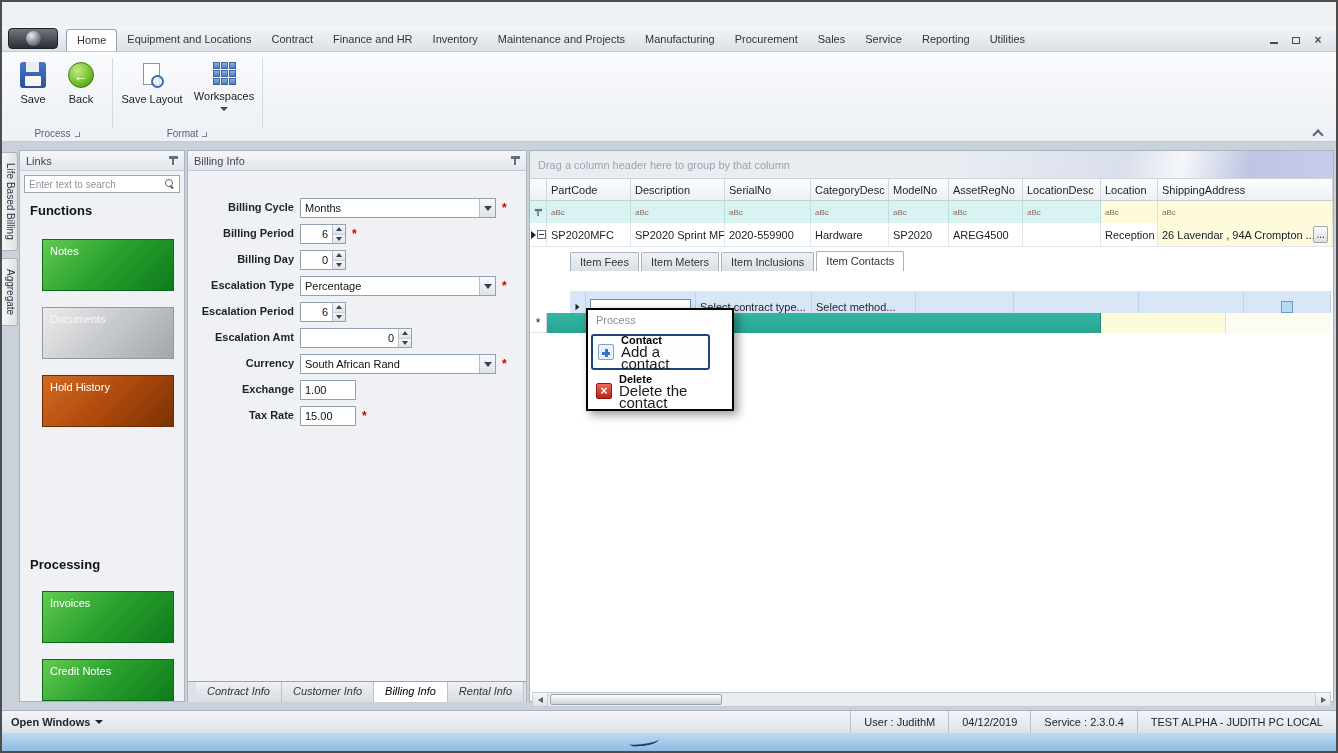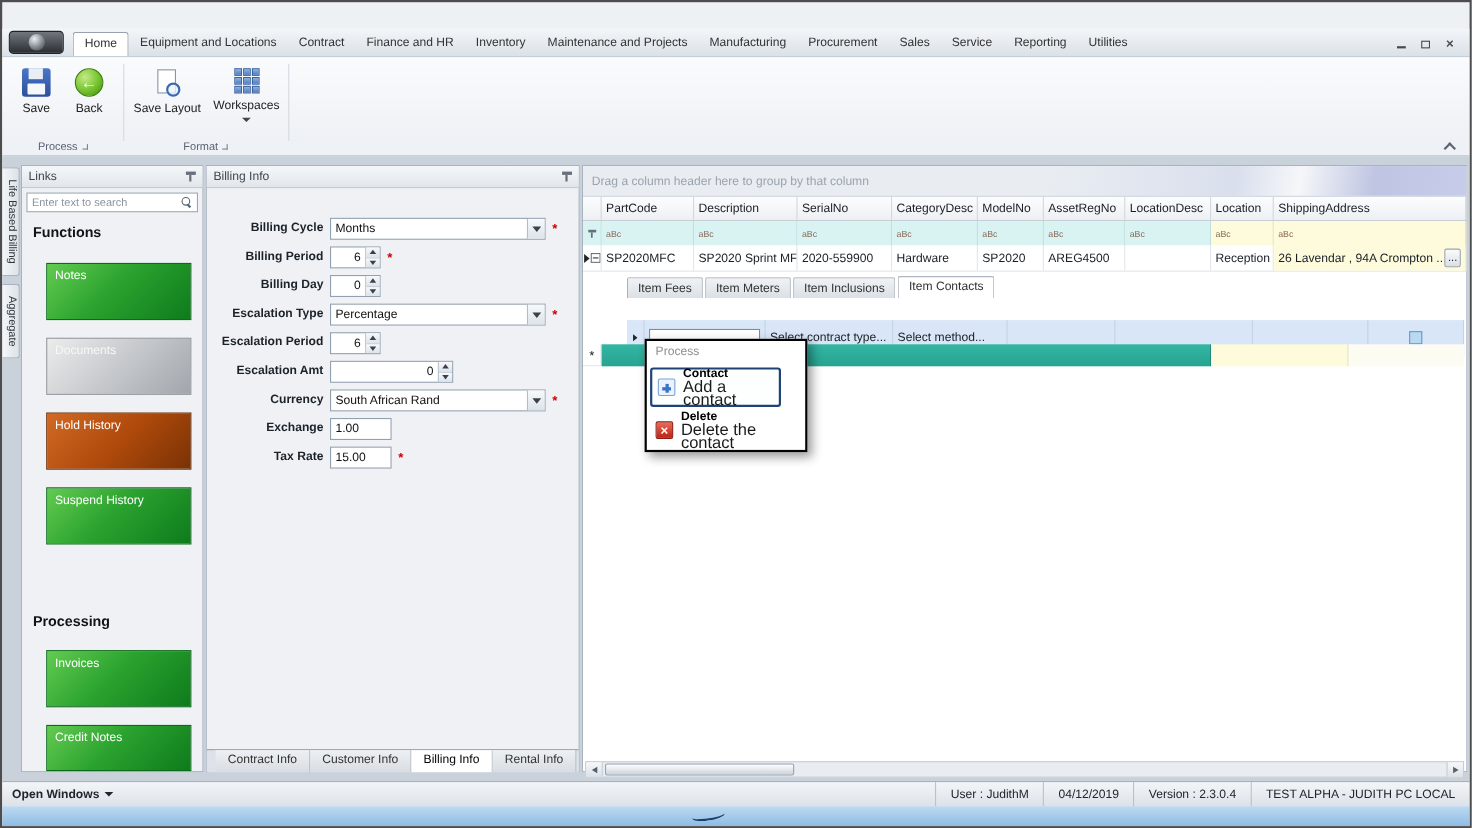--- a/index.html
+++ b/index.html
@@ -98,21 +98,21 @@
   .fval { flex:1; font-size:11px; padding:3px 4px 0; white-space:nowrap; overflow:hidden; color:#111; }
   .fval.num { text-align:right; }
   .ddbtn { width:16px; border-left:1px solid #b4bec9; background:linear-gradient(#f7f9fb,#dde3e9); display:flex; align-items:center; justify-content:center; }
   .tridown { width:0; height:0; border-left:4px solid transparent; border-right:4px solid transparent; border-top:5px solid #39424c; }
   .spinbtn { width:13px; border-left:1px solid #b4bec9; display:flex; flex-direction:column; }
   .spinbtn span { flex:1; display:flex; align-items:center; justify-content:center; background:linear-gradient(#f7f9fb,#dde3e9); }
   .spinbtn span + span { border-top:1px solid #c5ced7; }
   .tu { width:0;height:0;border-left:3px solid transparent;border-right:3px solid transparent;border-bottom:4px solid #39424c; }
   .td { width:0;height:0;border-left:3px solid transparent;border-right:3px solid transparent;border-top:4px solid #39424c; }
   .req { position:absolute; top:4px; color:#cc0000; font-weight:bold; font-size:12px; }
-  .btabs { position:absolute; left:0; right:0; top:530px; height:21px; border-top:1px solid #98a4b2; background:#dde2e8; display:flex; padding-left:8px; }
+  .btabs { position:absolute; left:0; right:0; top:530px; height:21px; border-top:1px solid #98a4b2; background:#dde2e8; display:flex; padding-left:8px;font-style:italic; }
   .btab { padding:3px 11px 0; font-size:11px; color:#333; border-right:1px solid #b9c2cc; background:linear-gradient(#eef0f3,#d8dde3); cursor:default; }
   .btab.active { background:#fff; color:#000; }
 
   
   .grid { position:absolute; left:527px; top:8px; width:805px; height:552px; background:#fff; border:1px solid #a9b3bf; }
   .ghint { position:absolute; left:0; right:0; top:0; height:28px; background:#e9edf2; border-bottom:1px solid #cdd4db;
     display:flex; align-items:center; padding-left:8px; font-size:11px; color:#9aa3ad; overflow:hidden; }
   .ghint::after { content:""; position:absolute; right:0; top:0; bottom:0; width:380px;
     background:linear-gradient(100deg, rgba(255,255,255,0) 0%, rgba(150,158,215,.18) 45%, rgba(255,255,255,.55) 60%, rgba(120,130,200,.38) 78%, rgba(170,178,225,.55) 100%); }
   .grow { position:absolute; left:0; right:0; display:flex; }
@@ -280,21 +280,20 @@
         <span class="pin"></span>
       </div>
       <div class="searchbox">
         <input class="sinput" placeholder="Enter text to search" style="">
         <span class="mag"></span>
       </div>
       <div class="sheading" style="top:52px">Functions</div>
       <a class="lbtn green" style="top:88px"><span>Notes</span></a>
       <a class="lbtn silver" style="top:156px"><span>Documents</span></a>
       <a class="lbtn rust" style="top:224px"><span>Hold History</span></a>
-      <a class="lbtn green" style="top:292px"><span>Suspend History</span></a>
       <div class="sheading" style="top:406px">Processing</div>
       <a class="lbtn green" style="top:440px"><span>Invoices</span></a>
       <a class="lbtn green" style="top:508px;height:42px"><span>Credit Notes</span></a>
     </div>
 
     <div class="panel" style="left:185px;width:340px">
       <div class="phead">
         <span>Billing Info</span>
         <span class="pin"></span>
       </div>
@@ -549,21 +548,21 @@
   </div>
 
   <div class="statusbar">
     <div class="sb-left">
       <span>Open Windows</span>
       <span class="sb-caret"></span>
     </div>
     <div class="sb-right">
       <span class="sb-item">User : JudithM</span>
       <span class="sb-item">04/12/2019</span>
-      <span class="sb-item">Version : 2.3.0.4</span>
+      <span class="sb-item">Service : 2.3.0.4</span>
       <span class="sb-item">TEST ALPHA - JUDITH PC LOCAL</span>
     </div>
   </div>
 
   <div class="desk">
     <span class="desk-sig"></span>
   </div>
 
 </div>
 

